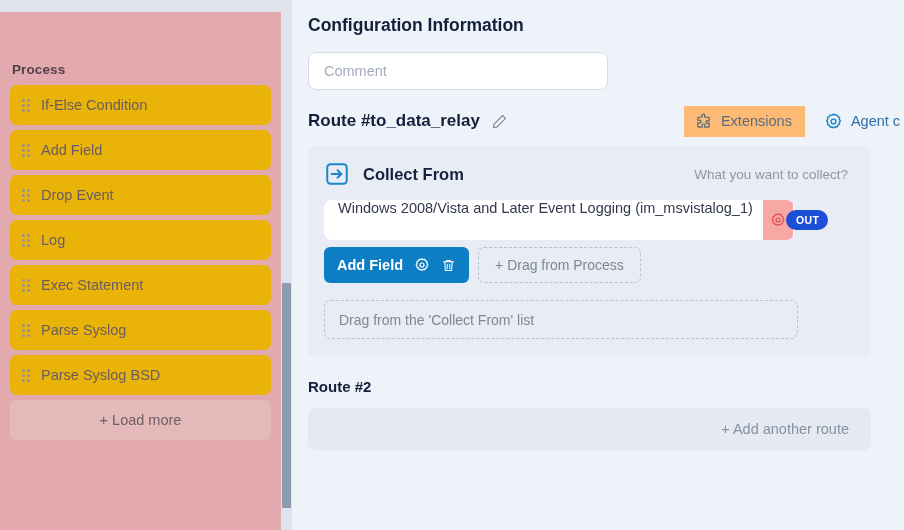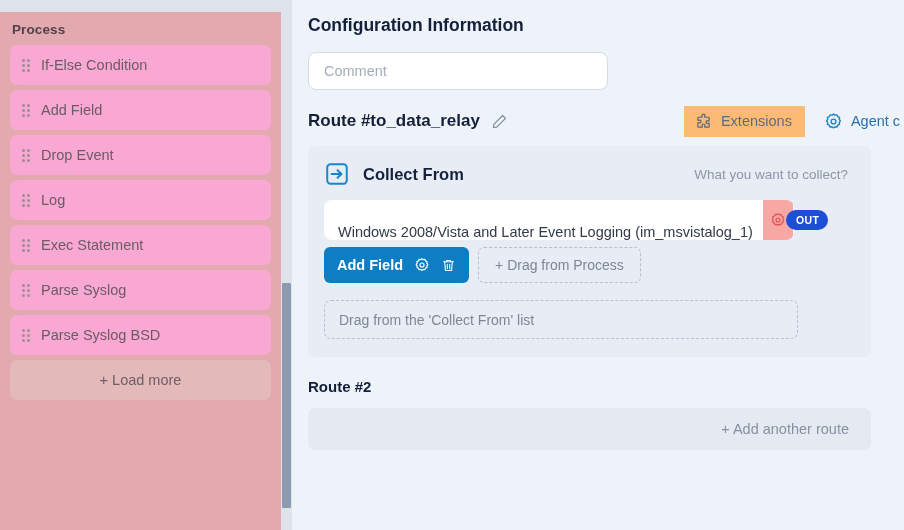--- a/index.html
+++ b/index.html
@@ -67,25 +67,26 @@
     flex: 1;
     background: #e2aaae;
     overflow: hidden;
   }
   .process-title {
     font-size: 13.5px;
     font-weight: bold;
     color: #53414a;
     padding: 10px 0 8px 12px;
     letter-spacing: .1px;
+    margin-top: 40px;
   }
   .proc-list { padding: 0 10px; }
   .proc-item {
     height: 40px;
-    background: #f9a8d4;
+    background: #eab308;
     border-radius: 7px;
     display: flex; align-items: center;
     margin-bottom: 5px;
     padding-left: 12px;
     cursor: grab;
   }
   .dots {
     width: 10px; height: 13px;
     display: grid;
     grid-template-columns: 3px 3px;
@@ -205,21 +206,21 @@
   .collect-hint {
     margin-left: auto;
     font-size: 13.5px;
     color: #8d97a7;
     padding-right: 5px;
   }
 
   .node-wrap { position: relative; margin-top: 13px; }
   .node-bar {
     position: relative;
-    display: flex; align-items: flex-end;
+    display: flex; align-items: flex-start;
     height: 40px;
     background: #ffffff;
     border-radius: 8px;
     width: 470px;
     padding-left: 14px;
     overflow: hidden;
     gap: 10px;
   }
   .node-text {
     font-size: 14.5px;

